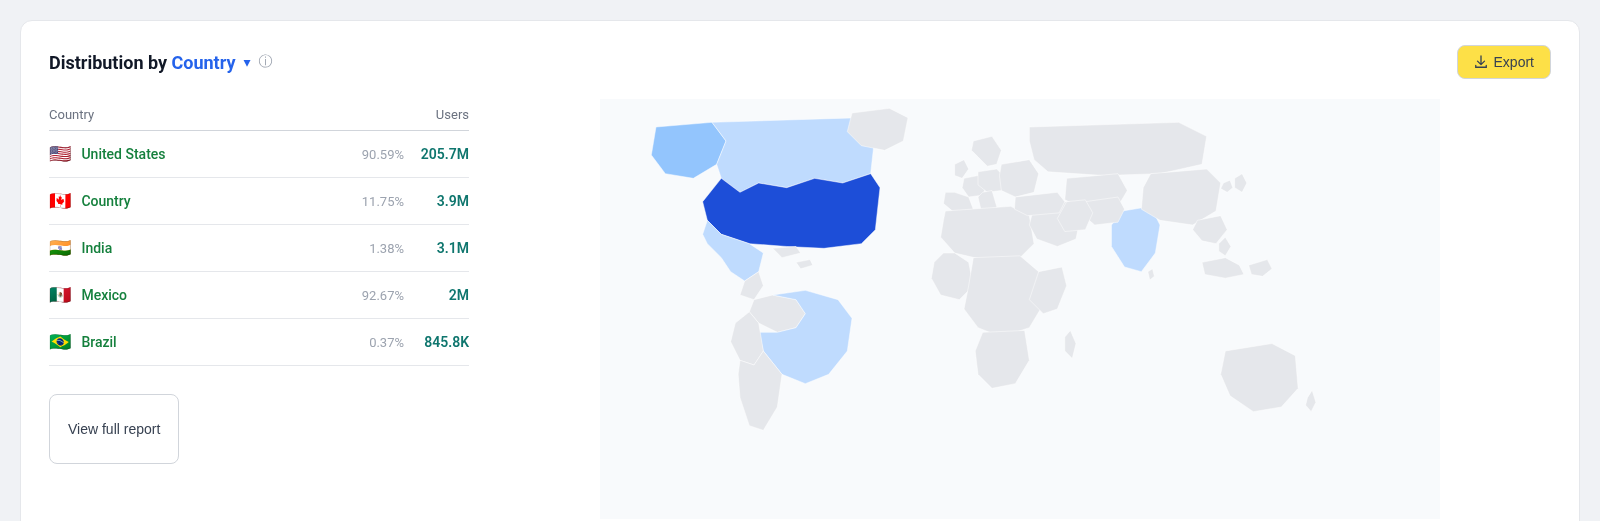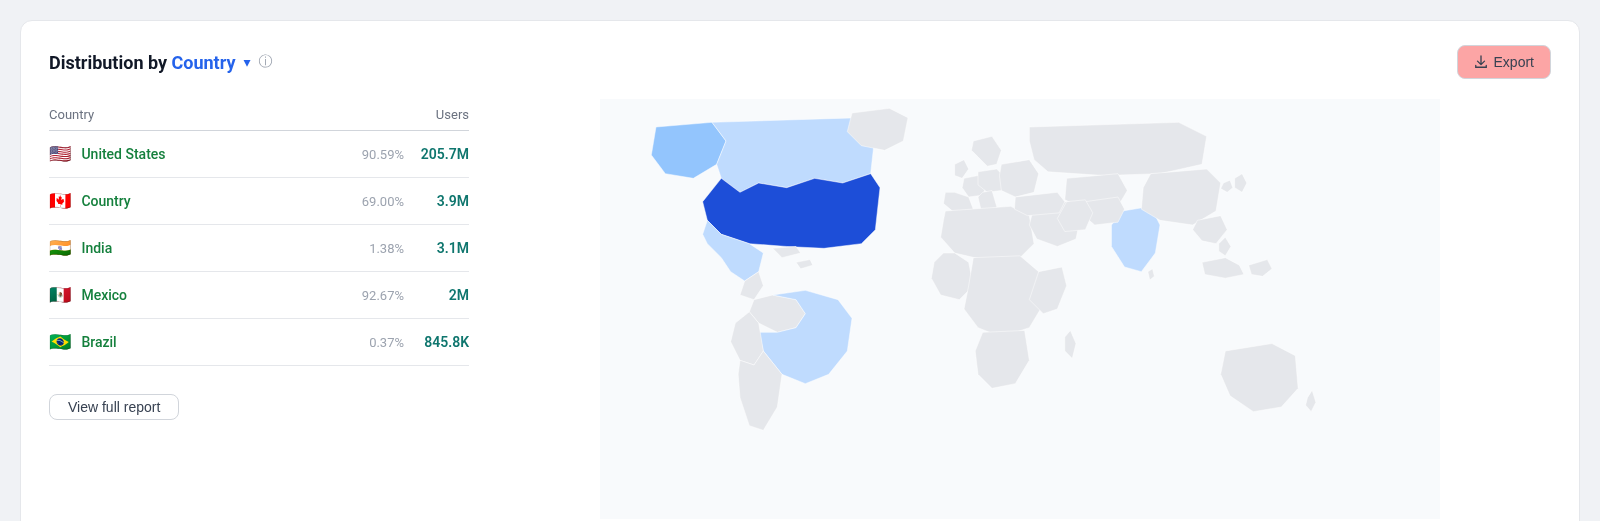--- a/index.html
+++ b/index.html
@@ -51,21 +51,21 @@
     .info-icon {
       color: #9ca3af;
       font-size: 14px;
       cursor: pointer;
     }
     .export-button {
       display: flex;
       align-items: center;
       gap: 6px;
       border: 1px solid #d1d5db;
-      background: #fca5a5;
+      background: #fde047;
       border-radius: 8px;
       padding: 8px 16px;
       font-size: 14px;
       color: #374151;
       cursor: pointer;
       font-weight: 500;
     }
     .card-body {
       display: flex;
       flex: 1;
@@ -134,21 +134,21 @@
       color: #0f766e;
       font-weight: 600;
       min-width: 65px;
       text-align: right;
     }
     .view-report-btn {
       margin-top: 28px;
       border: 1px solid #d1d5db;
       background: #fff;
       border-radius: 8px;
-      padding: 4px 18px;
+      padding: 26px 18px;
       font-size: 14px;
       color: #374151;
       cursor: pointer;
       font-weight: 500;
       align-self: flex-start;
     }
     .map-section {
       flex: 1;
       display: flex;
       align-items: center;
@@ -220,21 +220,21 @@
         <span class="pct">90.59%</span>
         <span class="users-val">205.7M</span>
       </div>
     </div>
           <div class="table-row">
       <div class="country-cell">
         <span class="flag">🇨🇦</span>
         <span class="country-name">Country</span>
       </div>
       <div class="metrics-cell">
-        <span class="pct">69.00%</span>
+        <span class="pct">11.75%</span>
         <span class="users-val">3.9M</span>
       </div>
     </div>
           <div class="table-row">
       <div class="country-cell">
         <span class="flag">🇮🇳</span>
         <span class="country-name">India</span>
       </div>
       <div class="metrics-cell">
         <span class="pct">1.38%</span>

